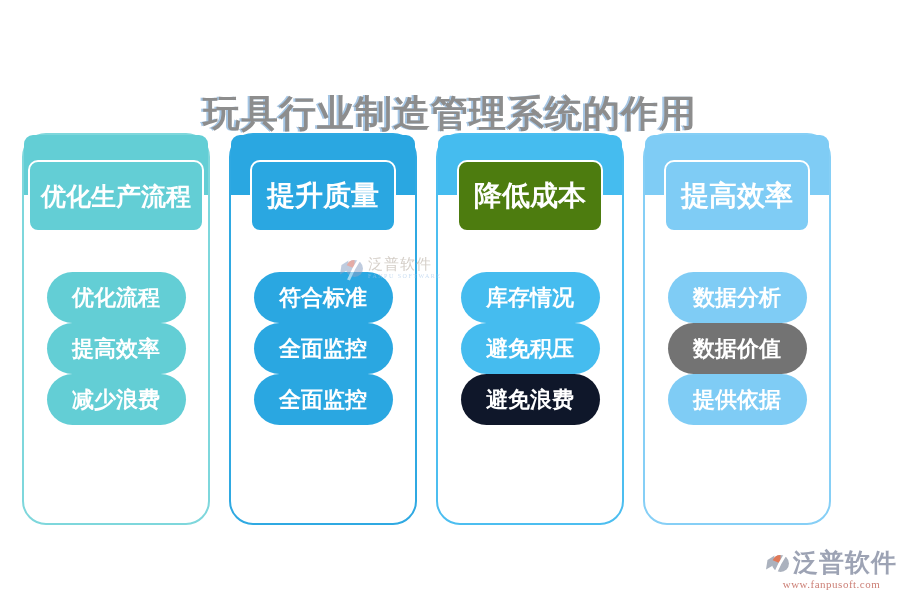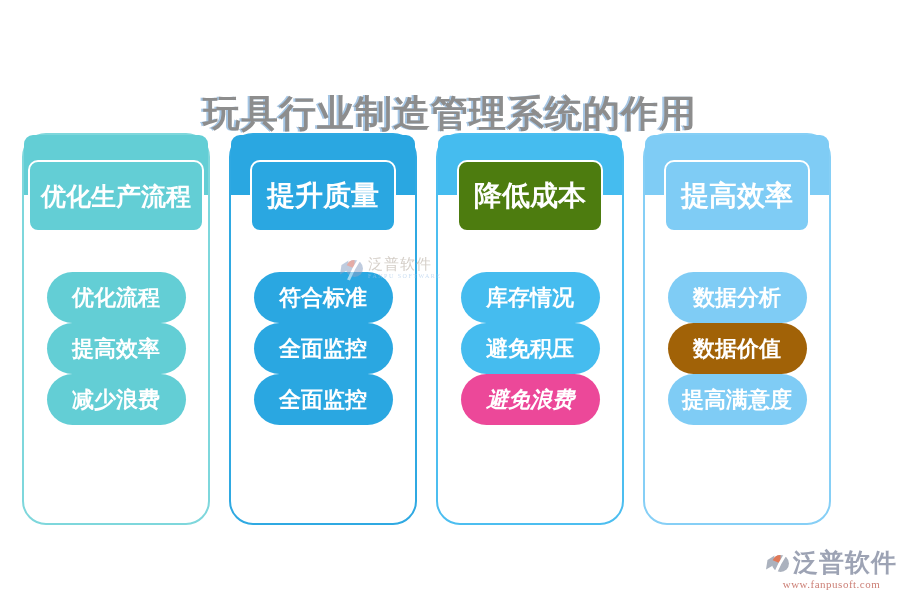--- a/index.html
+++ b/index.html
@@ -82,31 +82,31 @@
       <div class="pill" style="background: rgb(42, 167, 225);">全面监控</div>
     </div>
   </div>
 
   <div class="card" style="border-color: rgb(76, 190, 240);">
     <div class="band" style="background: rgb(69, 188, 239);"></div>
     <div class="label" style="background: #4d7c0f;">降低成本</div>
     <div class="pills">
       <div class="pill" style="background: rgb(69, 188, 239);">库存情况</div>
       <div class="pill" style="background: rgb(69, 188, 239);">避免积压</div>
-      <div class="pill" style="background: #ec4899; font-style: italic;">避免浪费</div>
+      <div class="pill" style="background: #0f172a;">避免浪费</div>
     </div>
   </div>
 
   <div class="card" style="border-color: rgb(134, 207, 246);">
     <div class="band" style="background: rgb(127, 204, 245);"></div>
     <div class="label" style="background: rgb(127, 204, 245);">提高效率</div>
     <div class="pills">
       <div class="pill" style="background: rgb(127, 204, 245);">数据分析</div>
-      <div class="pill" style="background: #a16207;">数据价值</div>
-      <div class="pill" style="background: rgb(127, 204, 245);">提高满意度</div>
+      <div class="pill" style="background: #737373;">数据价值</div>
+      <div class="pill" style="background: rgb(127, 204, 245);">提供依据</div>
     </div>
   </div>
 
 </div>
 
 <div class="wm-center">
   <svg width="24" height="32" viewBox="0 0 48 56">
     <path d="M3 22 L17 13 L14 33 L0 41 Z" fill="#8ba3c6"></path>
     <circle cx="29" cy="29" r="17" fill="#8ba3c6"></circle>
     <path d="M29 12 A17 17 0 0 0 13.5 22.5 L29 29 Z" fill="#cf6a5f"></path>

